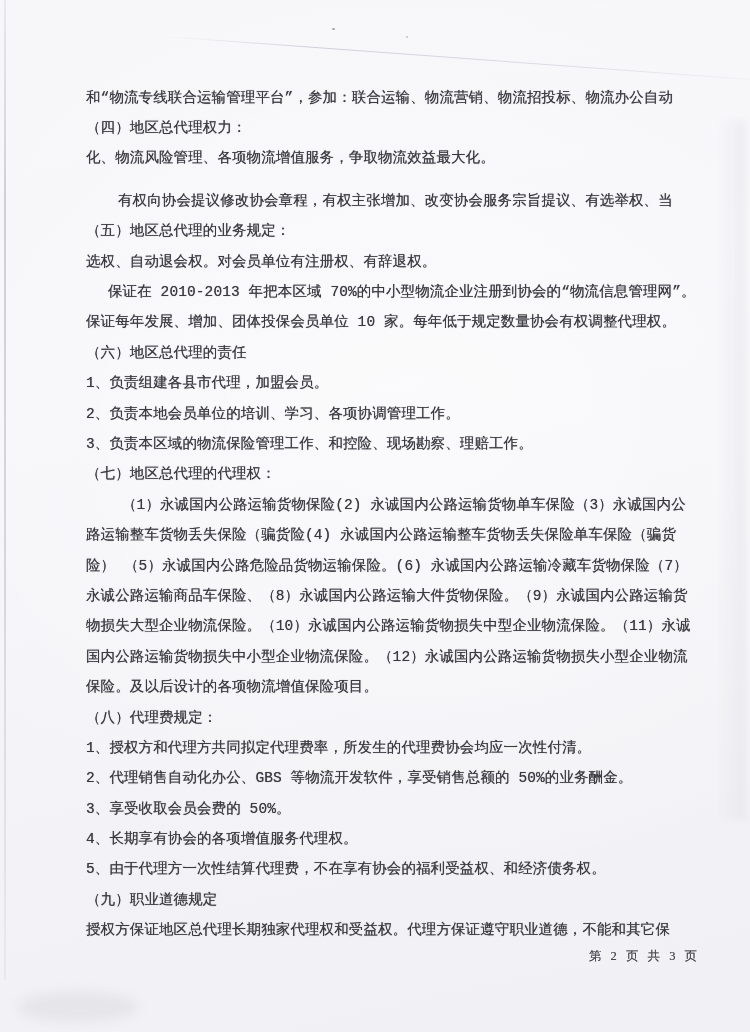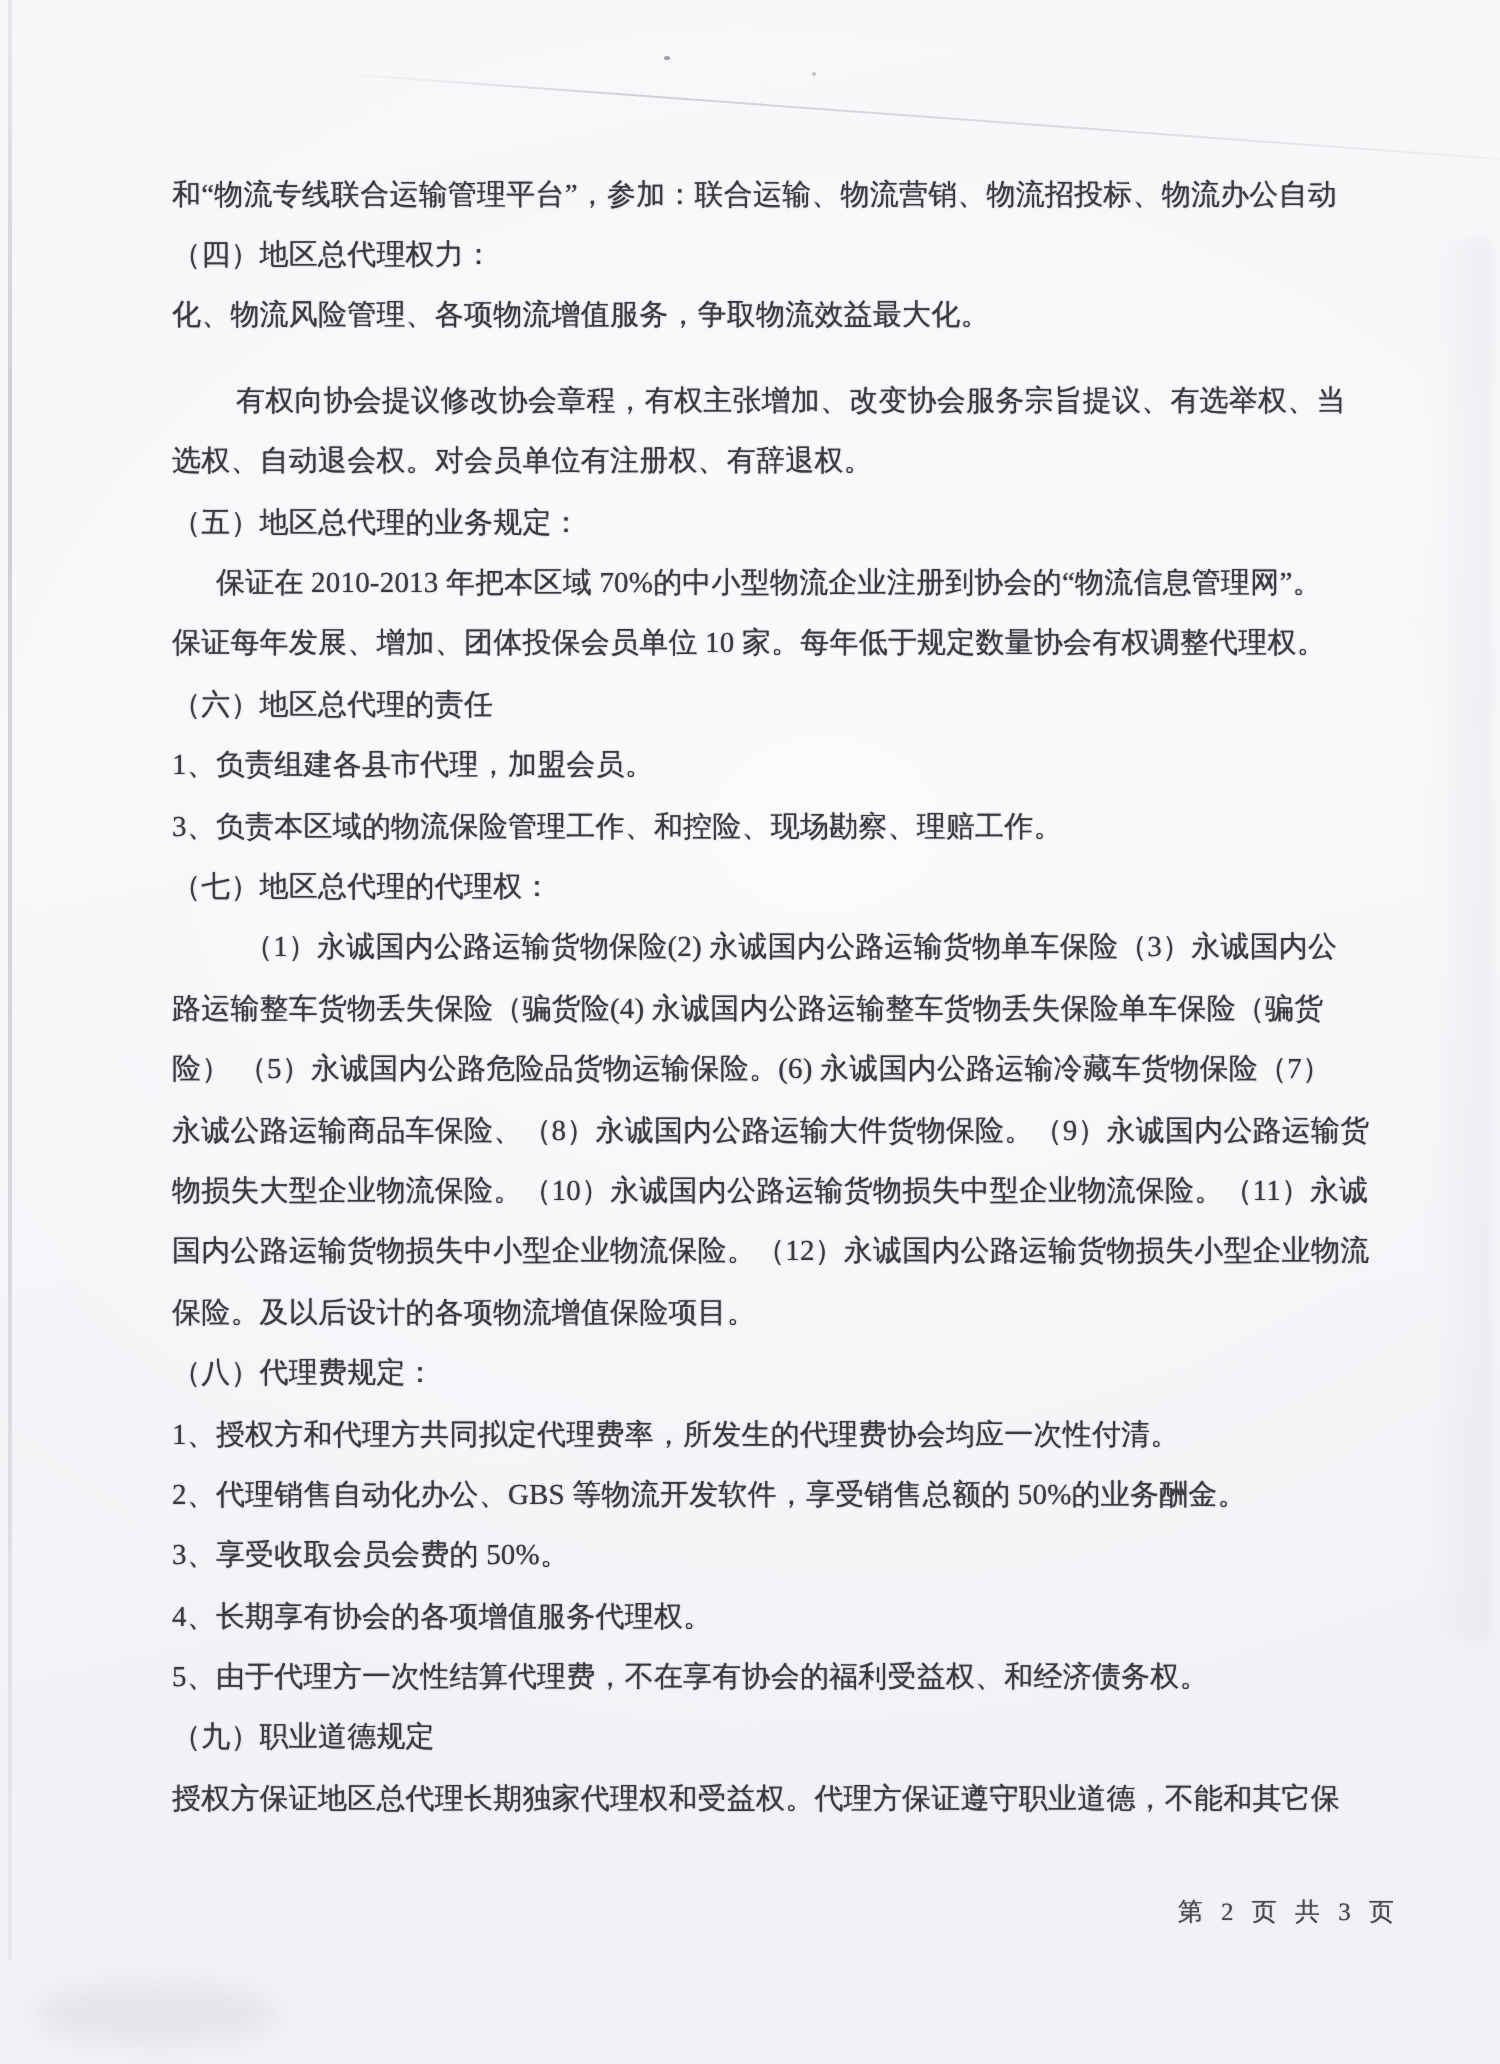--- a/index.html
+++ b/index.html
@@ -70,20 +70,21 @@
   }
   .line {
     height: 30.4px;
     display: flex;
     align-items: center;
     white-space: nowrap;
     font-size: 14.5px;
     color: #3b3a40;
     text-shadow: 0 0 0.7px rgba(70,68,78,0.85);
     letter-spacing: 0.1px;
+    font-family: Liberation Mono, monospace;
   }
   .ind0 { padding-left: 0; }
   .ind1 { padding-left: 22px; }
   .ind2 { padding-left: 32px; margin-top: 12px; }
   .ind3 { padding-left: 36px; }
 
   .page-footer {
     position: absolute;
     top: 948px;
     left: 0;
@@ -106,26 +107,27 @@
   <div class="speck s2"></div>
   <div class="smudge-bottom-left"></div>
   <div class="smudge-right"></div>
 
   <div class="doc-content">
 
   <div class="line ind0">和“物流专线联合运输管理平台”，参加：联合运输、物流营销、物流招投标、物流办公自动</div>
       <div class="line ind0">（四）地区总代理权力：</div>
       <div class="line ind0">化、物流风险管理、各项物流增值服务，争取物流效益最大化。</div>
       <div class="line ind2">有权向协会提议修改协会章程，有权主张增加、改变协会服务宗旨提议、有选举权、当</div>
+      <div class="line ind0">（五）地区总代理的业务规定：</div>
       <div class="line ind0">选权、自动退会权。对会员单位有注册权、有辞退权。</div>
-      <div class="line ind0">（五）地区总代理的业务规定：</div>
       <div class="line ind1">保证在 2010-2013 年把本区域 70%的中小型物流企业注册到协会的“物流信息管理网”。</div>
       <div class="line ind0">保证每年发展、增加、团体投保会员单位 10 家。每年低于规定数量协会有权调整代理权。</div>
       <div class="line ind0">（六）地区总代理的责任</div>
       <div class="line ind0">1、负责组建各县市代理，加盟会员。</div>
+      <div class="line ind0">2、负责本地会员单位的培训、学习、各项协调管理工作。</div>
       <div class="line ind0">3、负责本区域的物流保险管理工作、和控险、现场勘察、理赔工作。</div>
       <div class="line ind0">（七）地区总代理的代理权：</div>
       <div class="line ind3">（1）永诚国内公路运输货物保险(2) 永诚国内公路运输货物单车保险（3）永诚国内公</div>
       <div class="line ind0">路运输整车货物丢失保险（骗货险(4) 永诚国内公路运输整车货物丢失保险单车保险（骗货</div>
       <div class="line ind0">险） （5）永诚国内公路危险品货物运输保险。(6) 永诚国内公路运输冷藏车货物保险（7）</div>
       <div class="line ind0">永诚公路运输商品车保险、（8）永诚国内公路运输大件货物保险。（9）永诚国内公路运输货</div>
       <div class="line ind0">物损失大型企业物流保险。（10）永诚国内公路运输货物损失中型企业物流保险。（11）永诚</div>
       <div class="line ind0">国内公路运输货物损失中小型企业物流保险。（12）永诚国内公路运输货物损失小型企业物流</div>
       <div class="line ind0">保险。及以后设计的各项物流增值保险项目。</div>
       <div class="line ind0">（八）代理费规定：</div>

